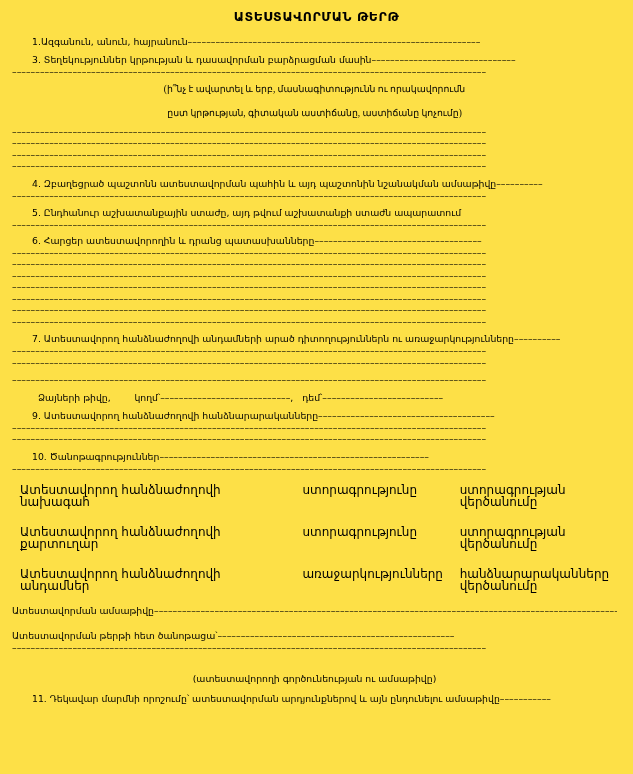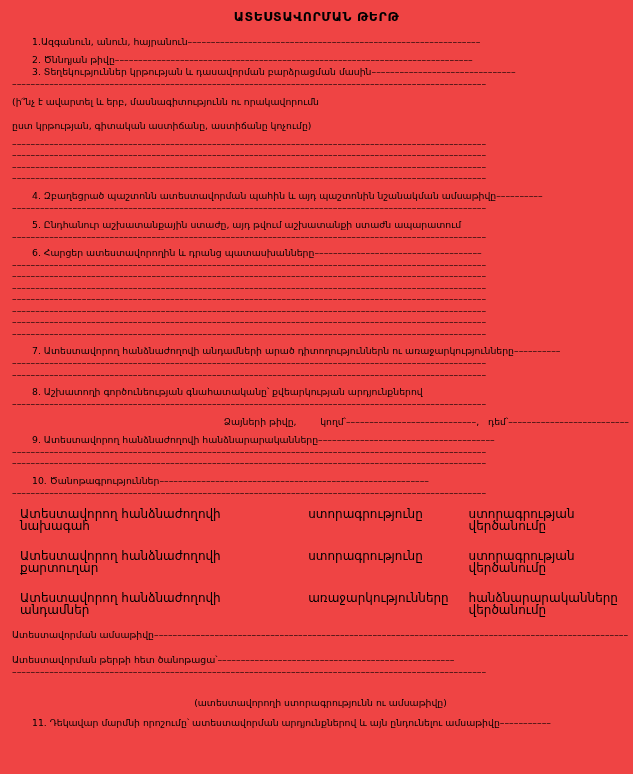--- a/index.html
+++ b/index.html
@@ -9,48 +9,50 @@
   }
   body {
     font-family: "DejaVu Sans", sans-serif;
     color: #000000;
   }
   .page {
     position: relative;
     width: 633px;
     height: 774px;
     box-sizing: border-box;
-    background: #ef4444;
+    background: #fde047;
     overflow: hidden;
   }
   .title {
     text-align: center;
     font-size: 12.5px;
     font-weight: bold;
     letter-spacing: 0.6px;
     margin: 9px 0 12px 0;
   }
   .body {
-    padding: 0 4px 0 12px;
+    padding: 0 16px 0 12px;
     font-size: 9.3px;
     line-height: 11.5px;
   }
   .ln {
     white-space: pre;
     overflow: hidden;
     height: 12px;
     margin: 0;
   }
   .gap2 { height: 4px; }
   .gap3 { height: 6px; }
   .gap4 { height: 9px; }
   .gap6 { height: 13px; }
   .indent { padding-left: 20px; }
   .center {
+    text-align: center;
     white-space: normal;
+    font-family: Liberation Serif, serif;
   }
   .dashrow {
     white-space: pre;
     overflow: hidden;
     letter-spacing: 0px;
   }
   table.sigtable {
     width: 100%;
     border-collapse: collapse;
     font-size: 12px;
@@ -62,36 +64,35 @@
     line-height: 12px;
   }
   table.sigtable td.c1 { width: 48%; padding-left: 8px; }
   table.sigtable td.c2 { width: 26%; }
   table.sigtable td.c3 { width: 26%; }
   .footnote {
     text-align: center;
     font-size: 9.3px;
     margin-top: 6px;
   }
-  .small-indent { padding-left: 26px; text-align: right; }
+  .small-indent { padding-left: 26px; }
 </style>
 </head>
 <body>
 
 <div class="page">
 
   <div class="title">ԱՏԵՍՏԱՎՈՐՄԱՆ ԹԵՐԹ</div>
 
   <div class="body">
 
     <div class="ln indent"><span>1.</span><span>Ազգանուն, անուն, հայրանուն</span><span>–––––––––––––––––––––––––––––––––––––––––––––––––––––––––––––––</span></div>
 
     <div class="gap3"></div>
 
-    <div class="ln indent"><span>2.</span> <span>Ծննդյան թիվը</span><span>–––––––––––––––––––––––––––––––––––––––––––––––––––––––––––––––––––––––––––––</span></div>
 
     <div class="ln indent"><span>3.</span> <span>Տեղեկություններ կրթության և դասավորման բարձրացման մասին</span><span>–––––––––––––––––––––––––––––––</span></div>
 
     <div class="dashrow">––––––––––––––––––––––––––––––––––––––––––––––––––––––––––––––––––––––––––––––––––––––––––––––––––––––</div>
 
     <div class="gap3"></div>
     <div class="center">(ի՞նչ է ավարտել և երբ, մասնագիտությունն ու որակավորումն</div>
     <div class="gap6"></div>
     <div class="center">ըստ կրթության, գիտական աստիճանը, աստիճանը կոչումը)</div>
     <div class="gap3"></div>
@@ -127,21 +128,20 @@
 
     <div class="gap3"></div>
 
     <div class="ln indent"><span>7.</span> <span>Ատեստավորող հանձնաժողովի անդամների արած դիտողություններն ու առաջարկությունները</span><span>––––––––––</span></div>
 
     <div class="dashrow">––––––––––––––––––––––––––––––––––––––––––––––––––––––––––––––––––––––––––––––––––––––––––––––––––––––</div>
     <div class="dashrow">––––––––––––––––––––––––––––––––––––––––––––––––––––––––––––––––––––––––––––––––––––––––––––––––––––––</div>
 
     <div class="gap3"></div>
 
-    <div class="ln indent"><span>8.</span> <span>Աշխատողի գործունեության գնահատականը՝ քվեարկության արդյունքներով</span></div>
 
     <div class="dashrow">––––––––––––––––––––––––––––––––––––––––––––––––––––––––––––––––––––––––––––––––––––––––––––––––––––––</div>
 
     <div class="gap3"></div>
 
     <div class="ln small-indent"><span>Ձայների թիվը,</span>        <span>կողմ՝</span><span>––––––––––––––––––––––––––––,</span>   <span>դեմ՝</span><span>––––––––––––––––––––––––––</span></div>
 
     <div class="gap3"></div>
 
     <div class="ln indent"><span>9.</span> <span>Ատեստավորող հանձնաժողովի հանձնարարականները</span><span>––––––––––––––––––––––––––––––––––––––</span></div>
@@ -189,20 +189,20 @@
     <div class="ln"><span>Ատեստավորման ամսաթիվը</span><span>––––––––––––––––––––––––––––––––––––––––––––––––––––––––––––––––––––––––––––––––––––––––––––––––––––––</span></div>
 
     <div class="gap6"></div>
 
     <div class="ln"><span>Ատեստավորման թերթի հետ ծանոթացա՝</span><span>–––––––––––––––––––––––––––––––––––––––––––––––––––</span></div>
 
     <div class="dashrow">––––––––––––––––––––––––––––––––––––––––––––––––––––––––––––––––––––––––––––––––––––––––––––––––––––––</div>
 
     <div class="gap6"></div>
 
-    <div class="footnote">(ատեստավորողի ստորագրությունն ու ամսաթիվը)</div>
+    <div class="footnote">(ատեստավորողի գործունեության ու ամսաթիվը)</div>
 
     <div class="gap4"></div>
 
     <div class="ln indent"><span>11.</span> <span>Դեկավար մարմնի որոշումը՝ ատեստավորման արդյունքներով և այն ընդունելու ամսաթիվը</span><span>–––––––––––</span></div>
 
   </div>
 </div>
 
 </body></html>

